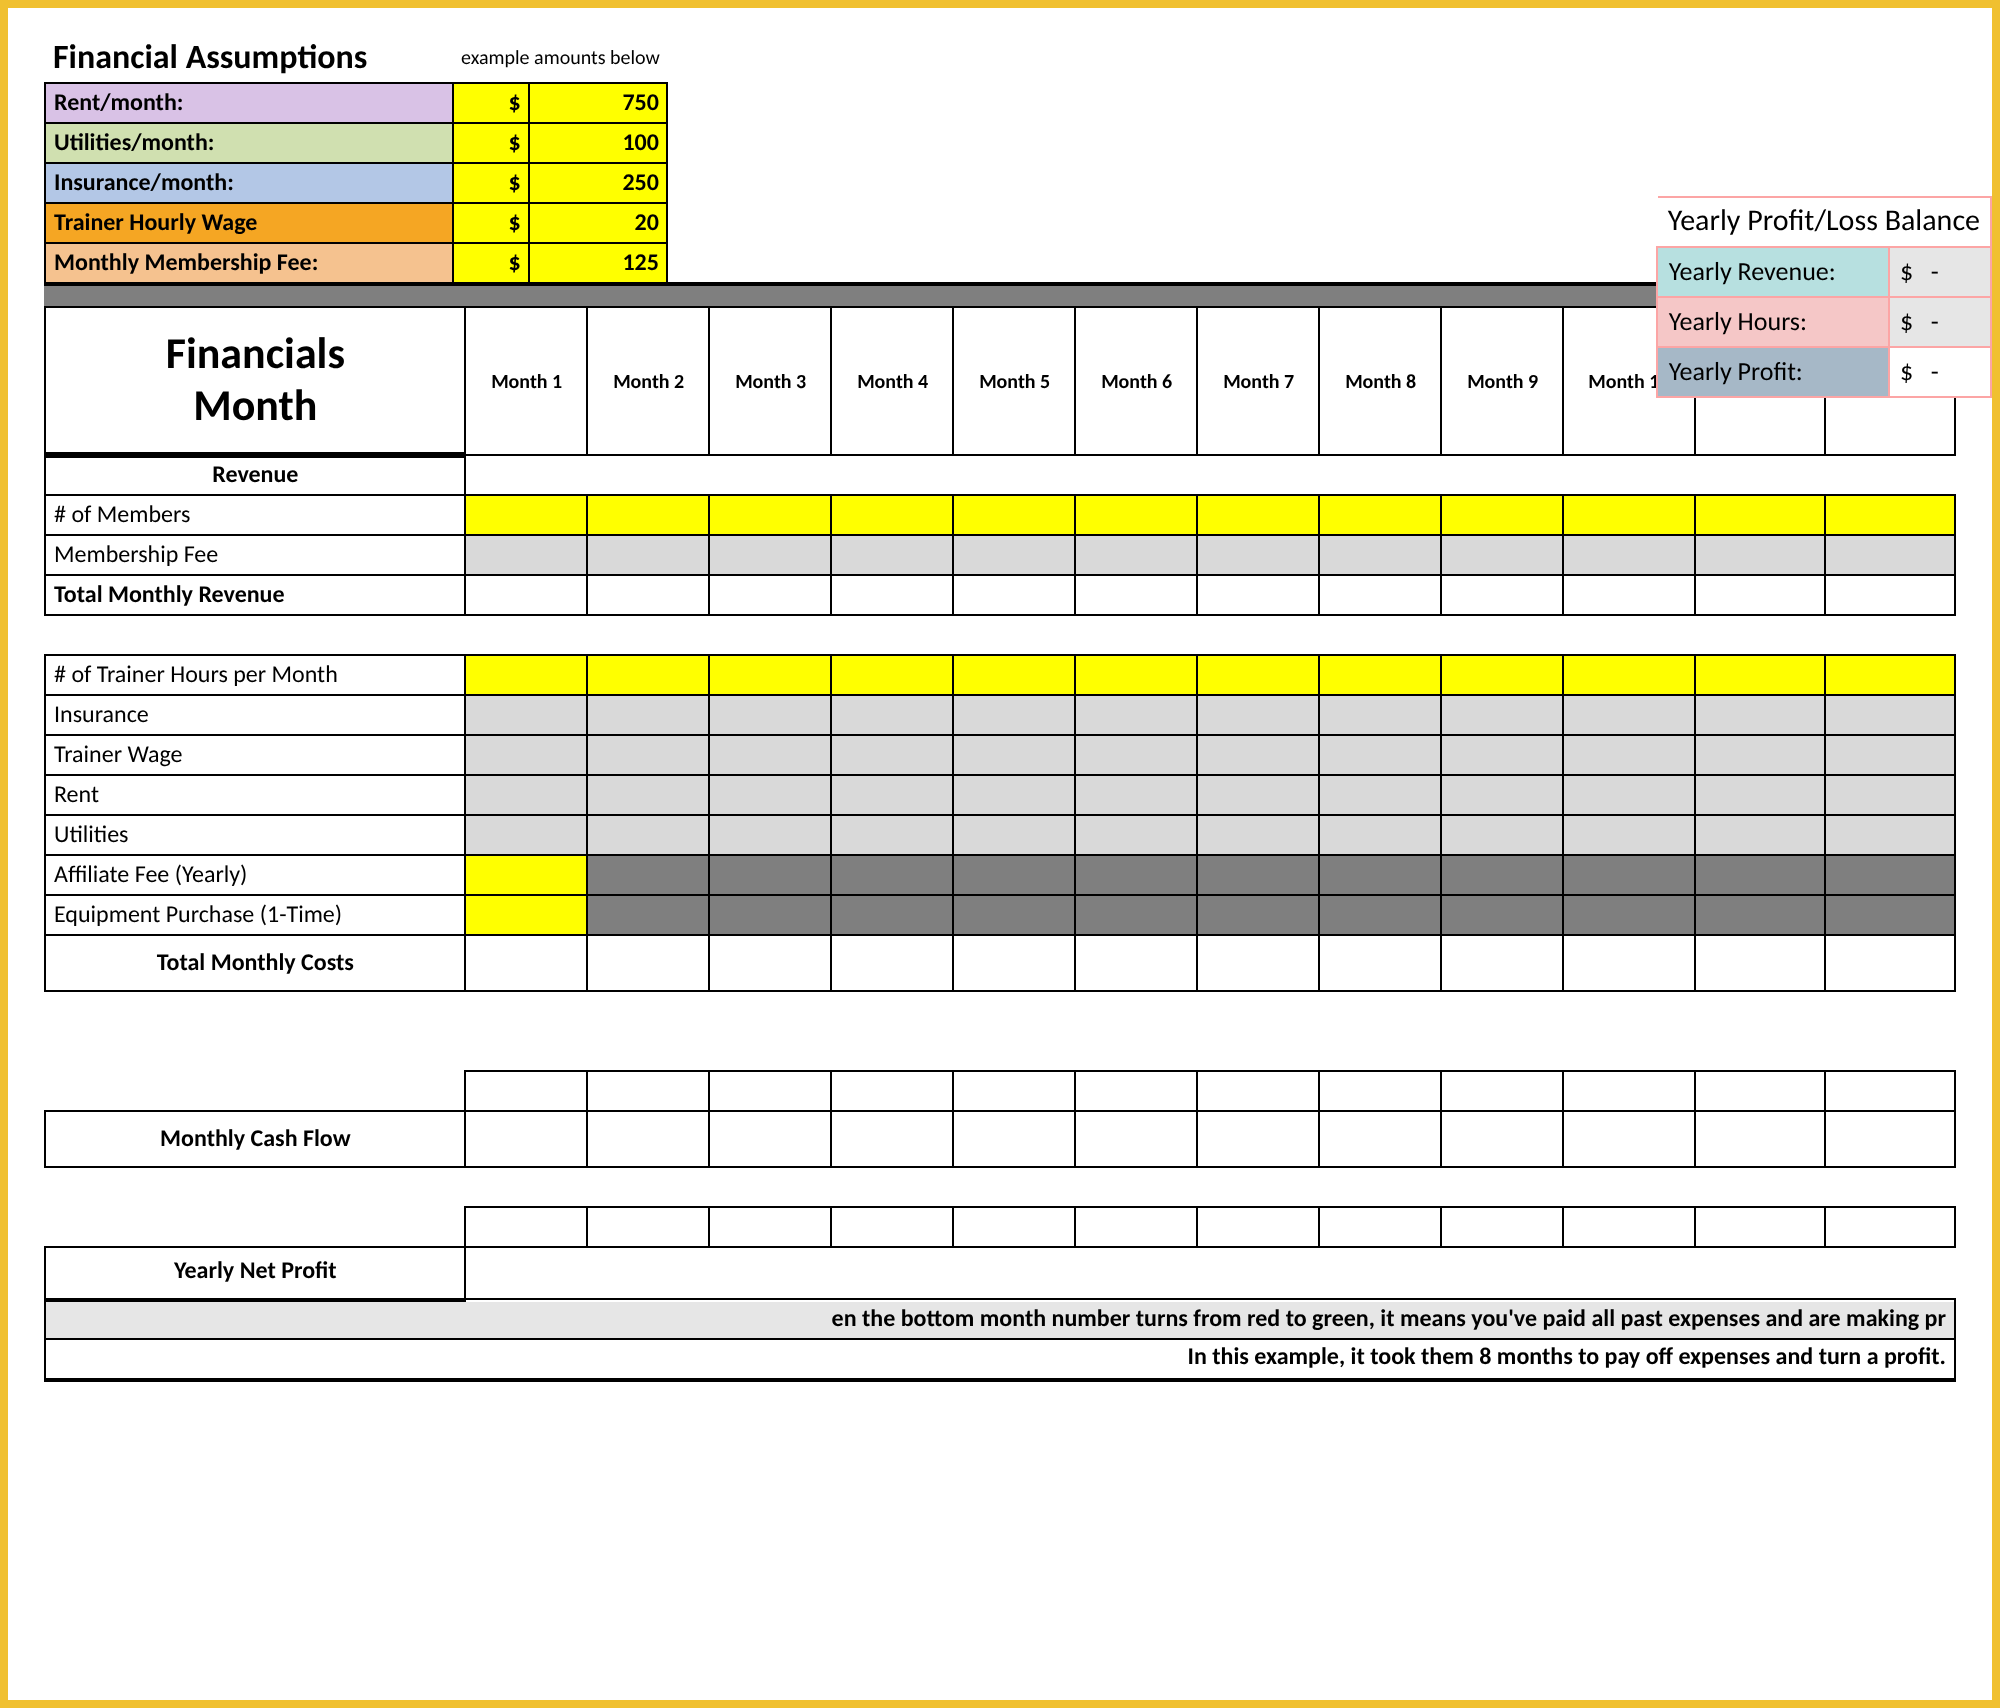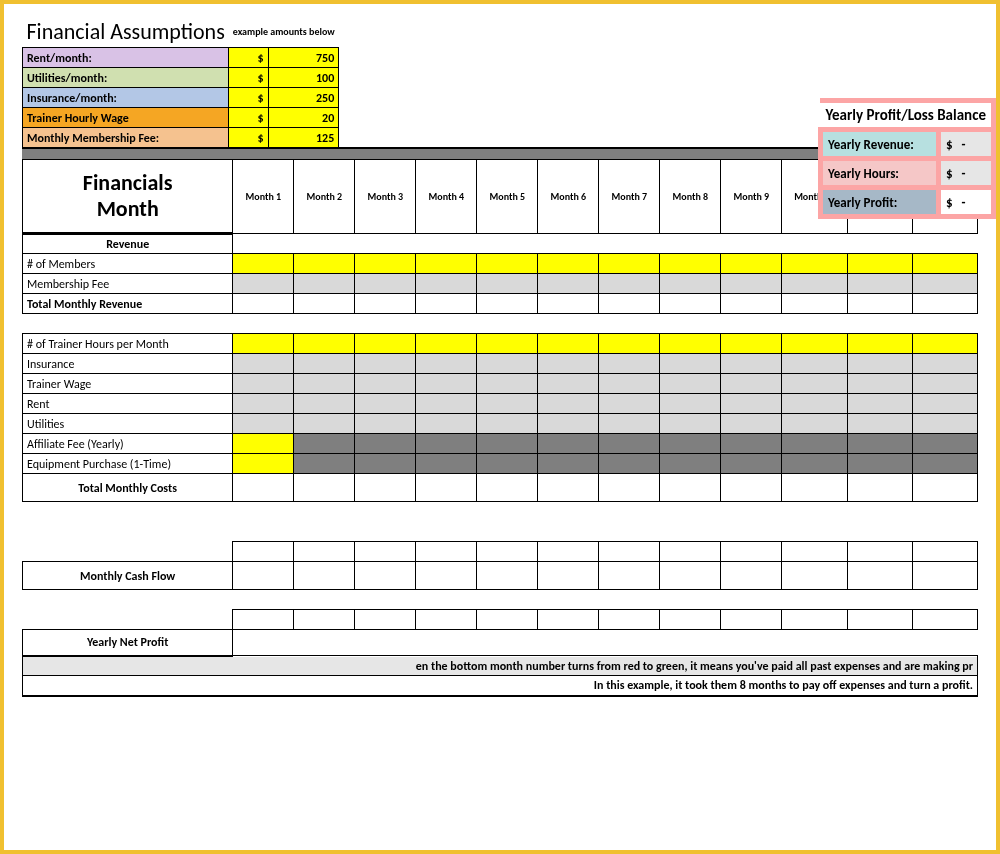--- a/index.html
+++ b/index.html
@@ -27,22 +27,22 @@
   border: 1px solid #000;
   padding: 2px 4px;
   height: 20px;
   box-sizing: border-box;
   white-space: nowrap;
   overflow: hidden;
 }
 .noborder { border: none !important; }
 .b { font-weight: bold; }
 
-.lbl-assump { font-size: 22px; font-weight: normal; padding: 6px 4px; }
-.example-note { font-size: 10px; text-align: center; line-height: 11px; font-weight: bold; }
+.lbl-assump { font-size: 17px; font-weight: bold; padding: 6px 4px; }
+.example-note { font-size: 10px; text-align: center; line-height: 11px; font-weight: normal; }
 
 .bg-rent    { background: #d9c2e6; }
 .bg-util    { background: #d0e0b0; }
 .bg-ins     { background: #b3c7e6; margin-left: 12px; }
 .bg-wage    { background: #f5a623; }
 .bg-fee     { background: #f5c28f; }
 .bg-yellow  { background: #ffff00; }
 .bg-gray    { background: #d9d9d9; }
 .bg-dkgray  { background: #7f7f7f; }
 .bg-ltgray  { background: #e6e6e6; }
@@ -55,21 +55,21 @@
 .amt-val  { background: #ffff00; font-weight: bold; text-align: right; width: 36px; border-left: none; }
 
 .section-head { font-weight: bold; text-align: center; }
 .big-head { font-size: 22px; font-weight: bold; text-align: center; line-height: 26px; padding: 12px 4px; }
 
 .month-col { width: 58px; text-align: center; font-weight: bold; font-size: 10px; }
 .notes { font-weight: bold; text-align: right; font-size: 12px; }
 
 .profit-box { position: absolute; top: 94px; right: 0; }
 .profit-box table { border-collapse: collapse; }
-.profit-box td { border: 5px solid #fca5a5; padding: 2px 5px; height: 20px; white-space: nowrap; font-weight: bold; font-size: 13px; }
+.profit-box td { border: 1px solid #fca5a5; padding: 2px 5px; height: 20px; white-space: nowrap; font-weight: normal; font-size: 13px; }
 .profit-title { height: 22px; }
 </style>
 </head>
 <body>
 
 <div class="page">
 
 <table class="spread" style="width:auto;">
 <tbody>
         <tr>

